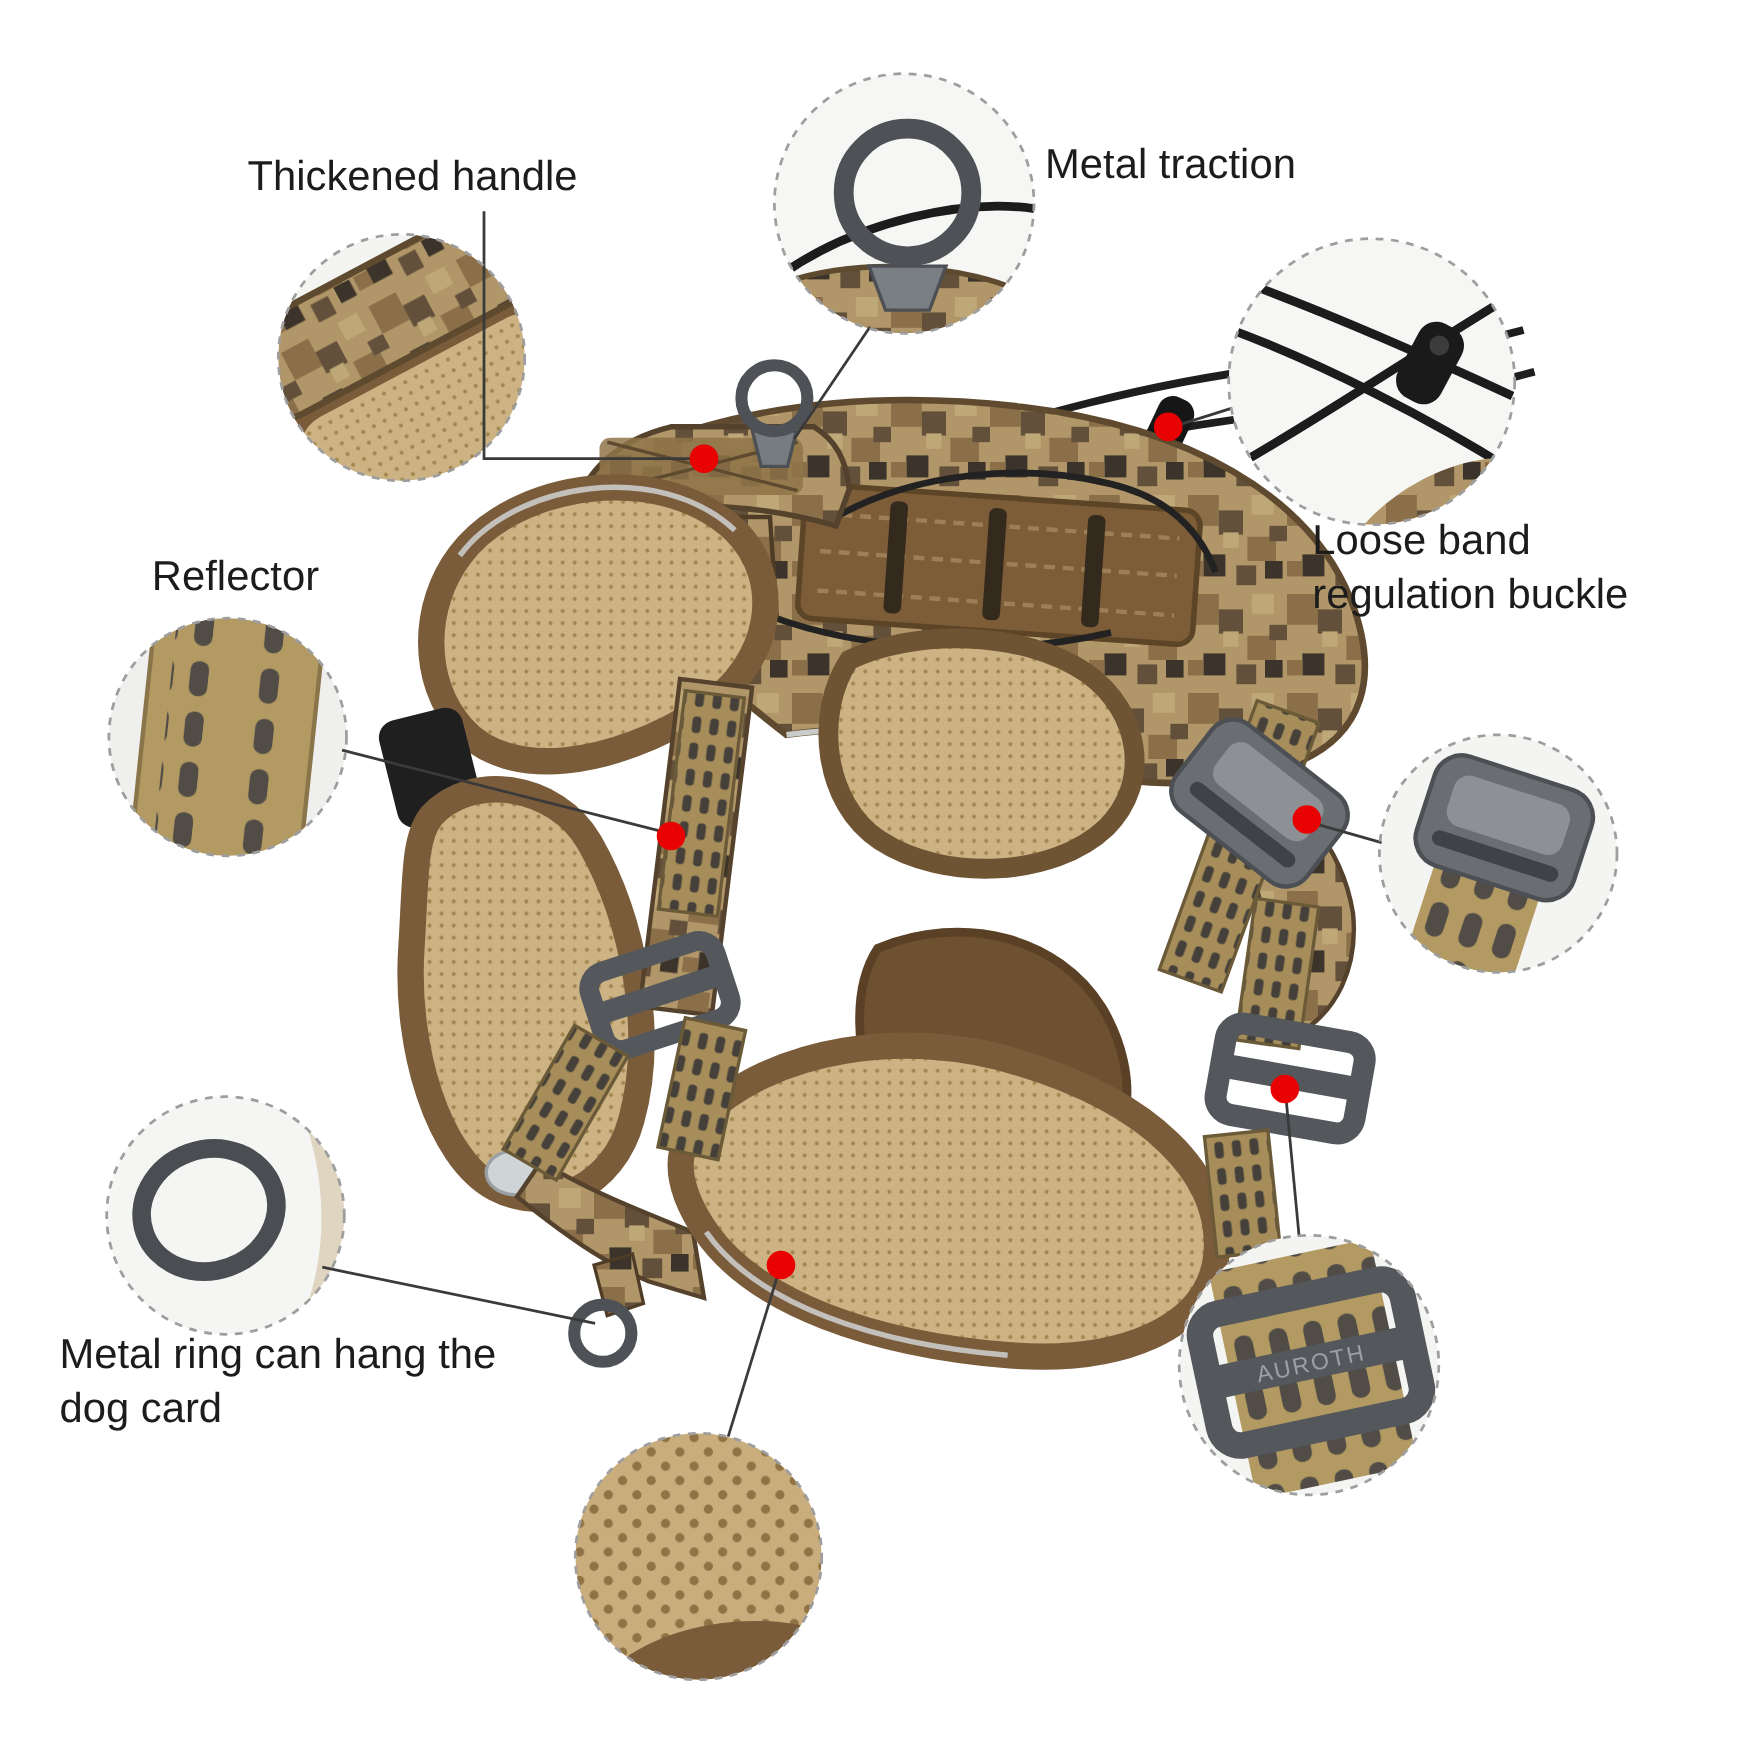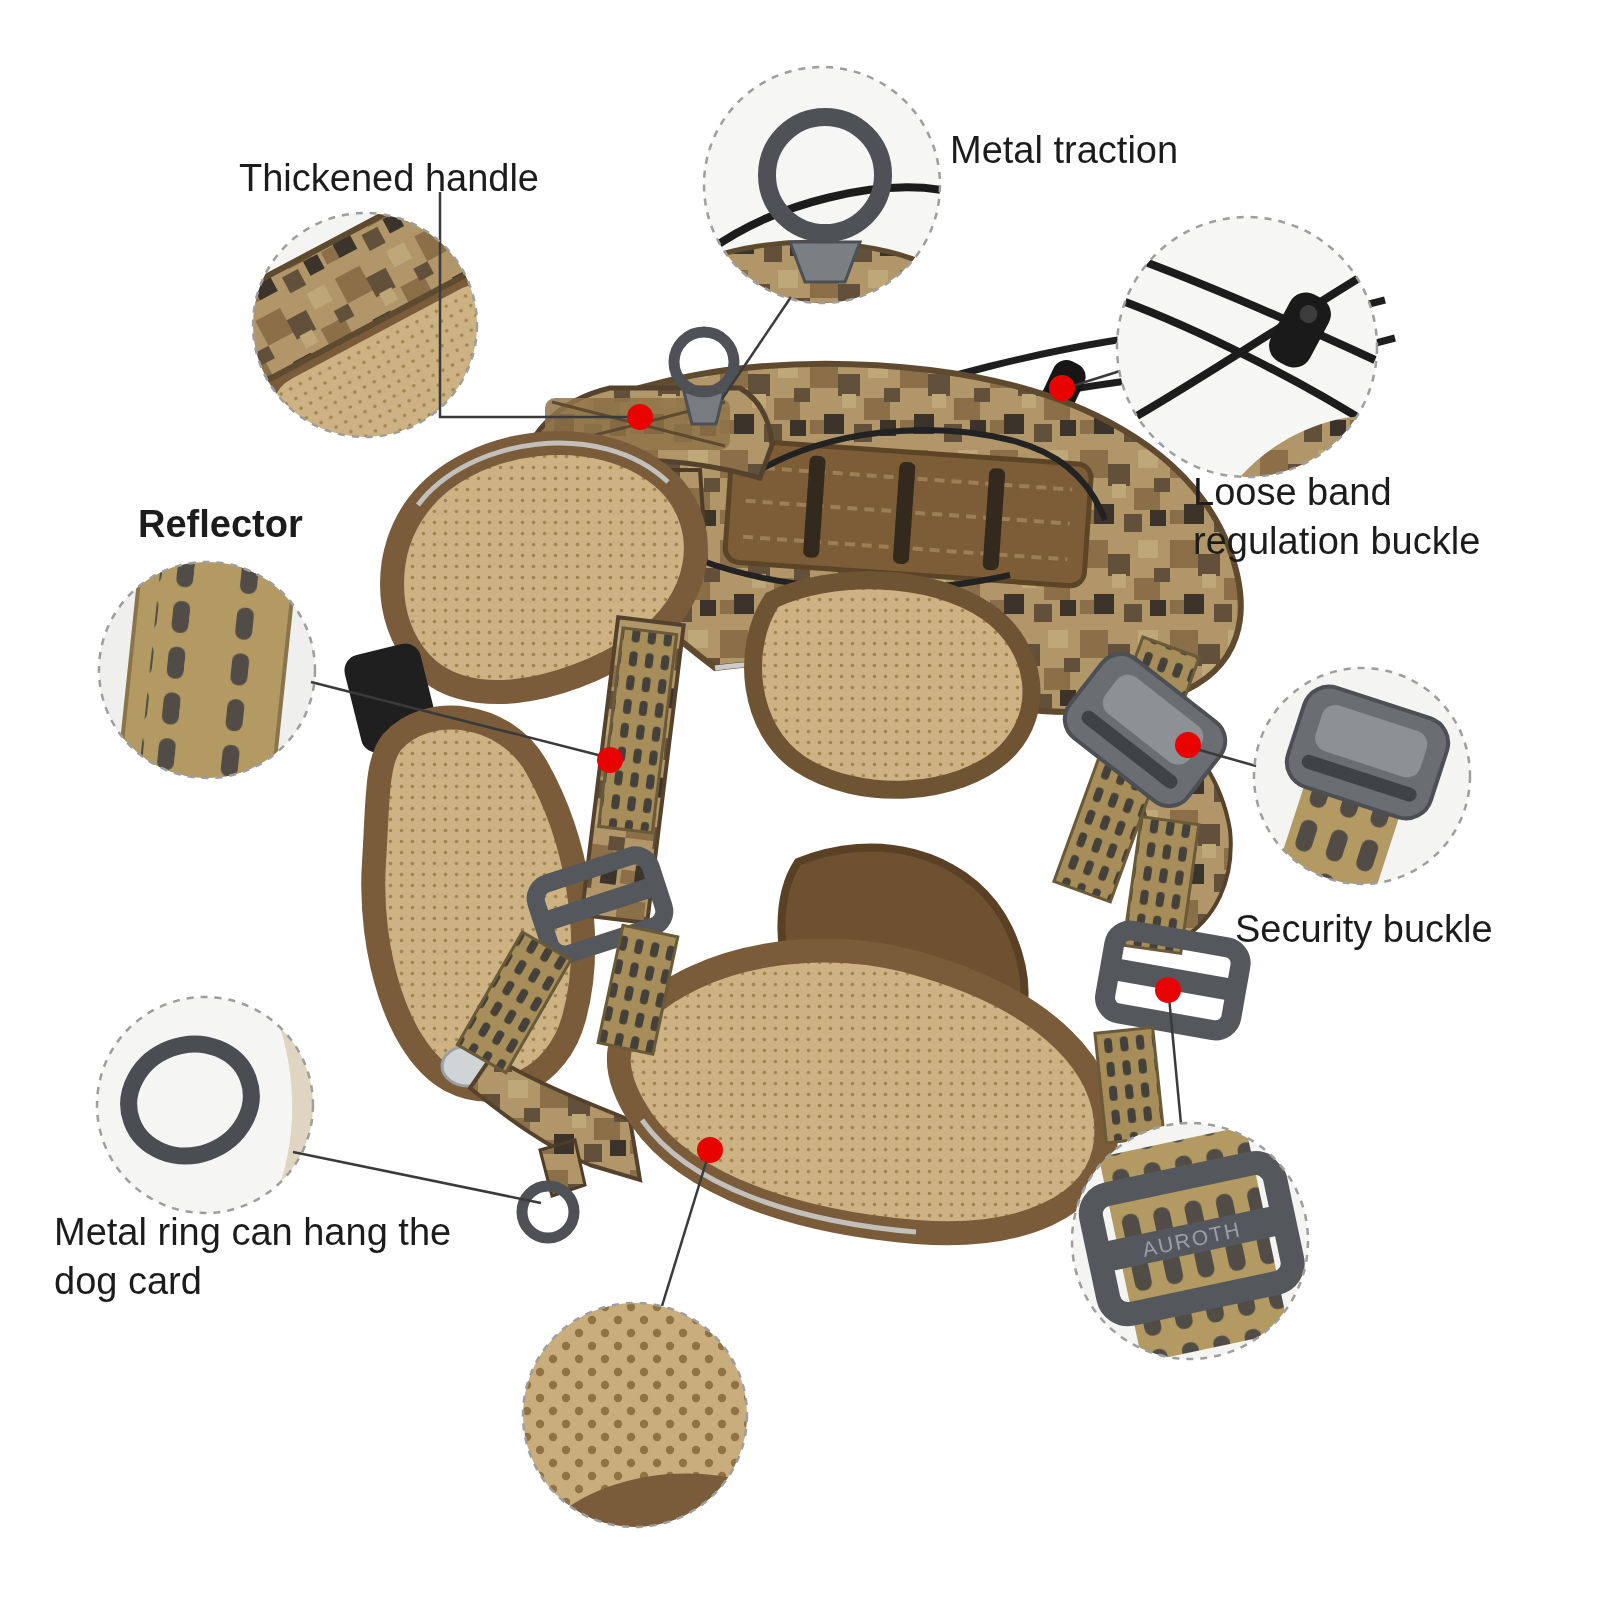--- a/index.html
+++ b/index.html
@@ -274,20 +274,19 @@
   </g>
 </svg>
 
 <div class="dot" style="left:627px; top:404px;"></div>
 <div class="dot" style="left:1049px; top:375px;"></div>
 <div class="dot" style="left:597px; top:747px;"></div>
 <div class="dot" style="left:1175px; top:732px;"></div>
 <div class="dot" style="left:1155px; top:977px;"></div>
 <div class="dot" style="left:697px; top:1137px;"></div>
 
-<div class="label" style="left:239px; top:137px;margin-top:17px;">Thickened handle</div>
+<div class="label" style="left:225px; top:137px;">Thickened handle</div>
 <div class="label wrap" style="left:1193px; top:468px; width:340px;">Loose band regulation buckle</div>
 <div class="label" style="left:950px; top:126px;">Metal traction</div>
-<div class="label" style="left:138px; top:500px;font-weight:bold;">Reflector</div>
-<div class="label" style="left:1235px; top:905px;">Security buckle</div>
+<div class="label" style="left:138px; top:500px;">Reflector</div>
 <div class="label wrap" style="left:54px; top:1208px; width:420px;">Metal ring can hang the dog card</div>
 
 </div>
 
 </body></html>

